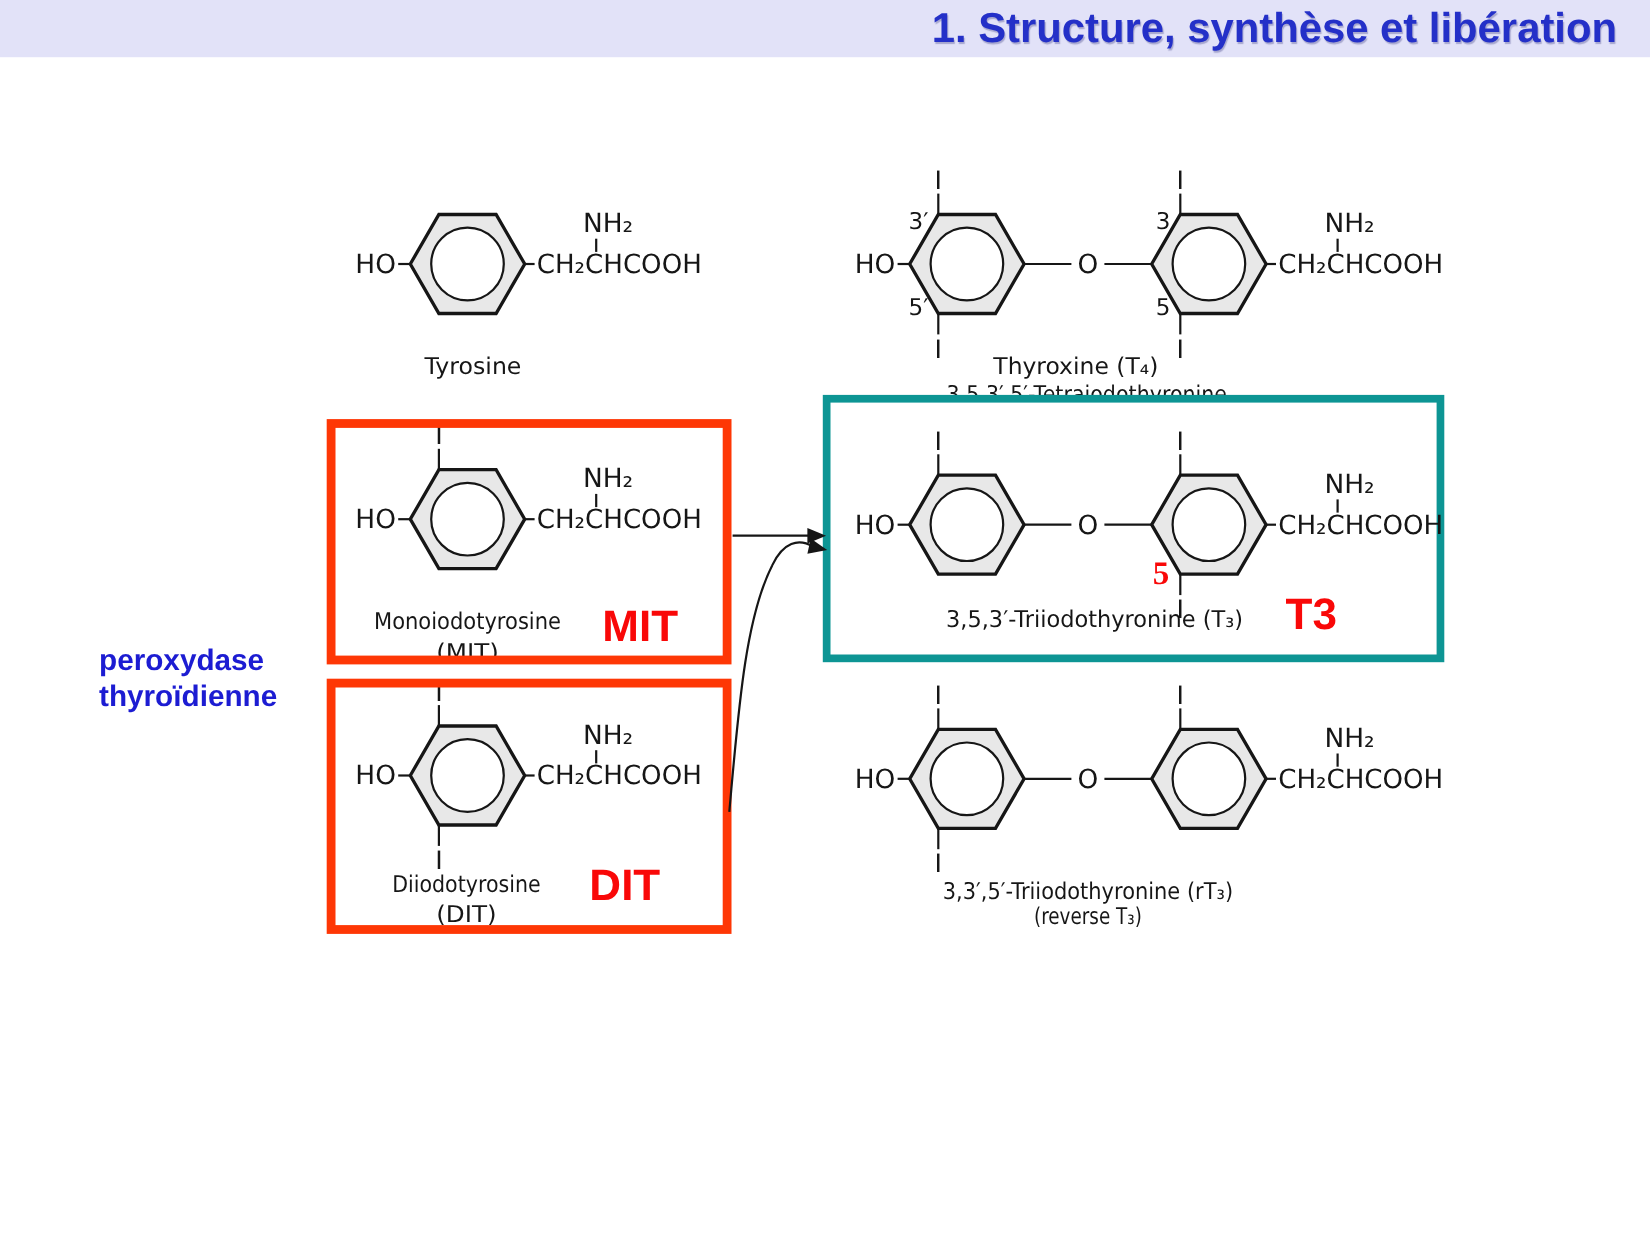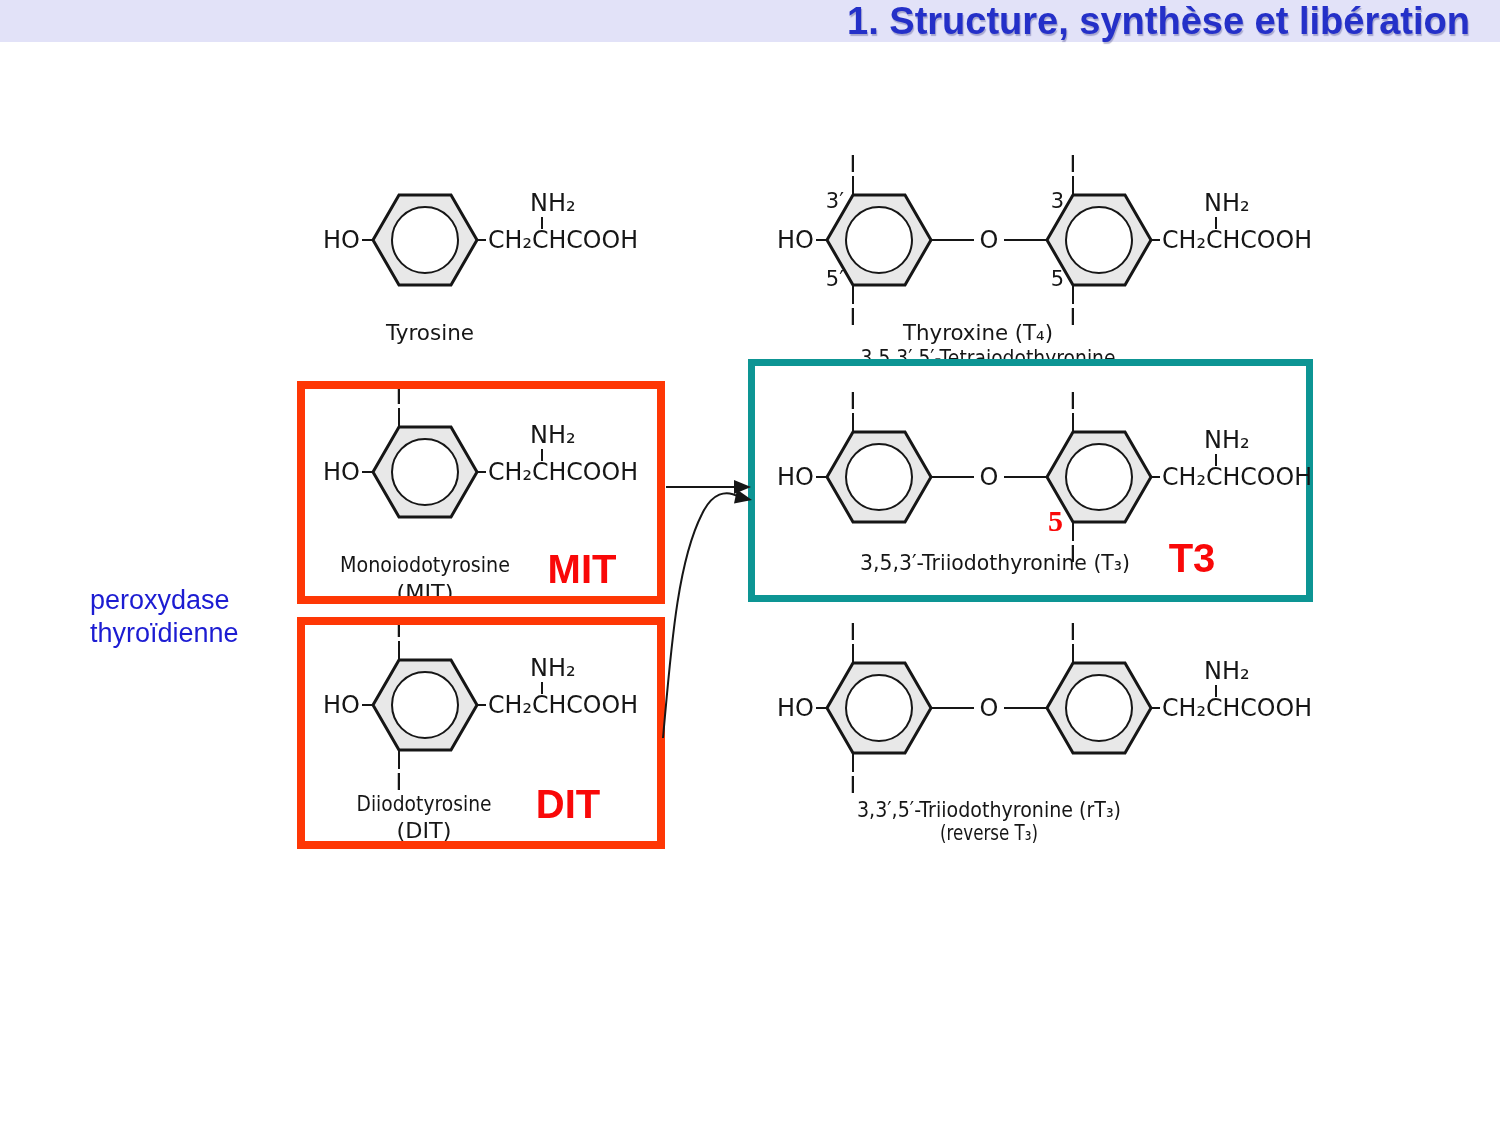--- a/index.html
+++ b/index.html
@@ -2,32 +2,32 @@
 <html><head>
 <meta charset="utf-8">
 <style>
   * { margin:0; padding:0; box-sizing:border-box; }
   html,body { background:#fff; }
   .slide {
     position:relative; width:1500px; height:1125px; background:#ffffff;
     font-family:"Liberation Sans", sans-serif; overflow:hidden;
   }
   .titlebar {
-    position:absolute; top:0; left:0; width:1500px; height:42px;
+    position:absolute; top:0; left:0; width:1500px; height:52px;
     display:flex; align-items:center; justify-content:flex-end;
     padding-right:30px;
   }
   .titlebar h1 {
     font-size:38px; font-weight:bold;
     text-shadow:1px 2px 1px rgba(30,30,110,0.30);
     white-space:nowrap;
   }
   .enzyme {
     position:absolute; left:90px; top:584px;
-    font-size:27px; font-weight:normal; line-height:33px;
+    font-size:27px; font-weight:bold; line-height:33px;
   }
   .footer {
     position:absolute; left:87px; top:1030px;
     font-size:29px; color:#161616;
   }
   svg.diagram { position:absolute; left:0; top:0; }
   text { user-select:none; }
 </style>
 </head>
 <body>

